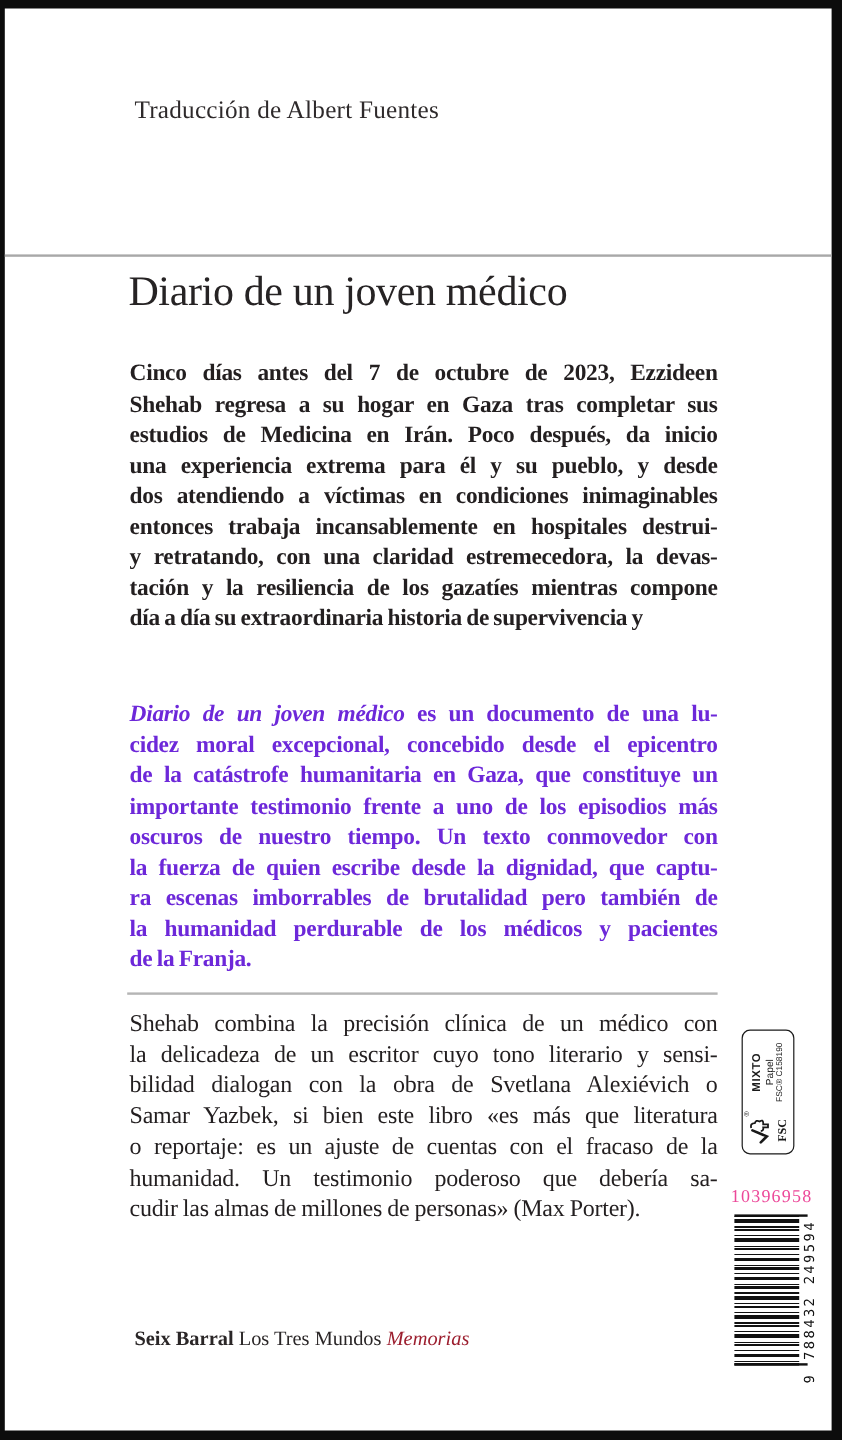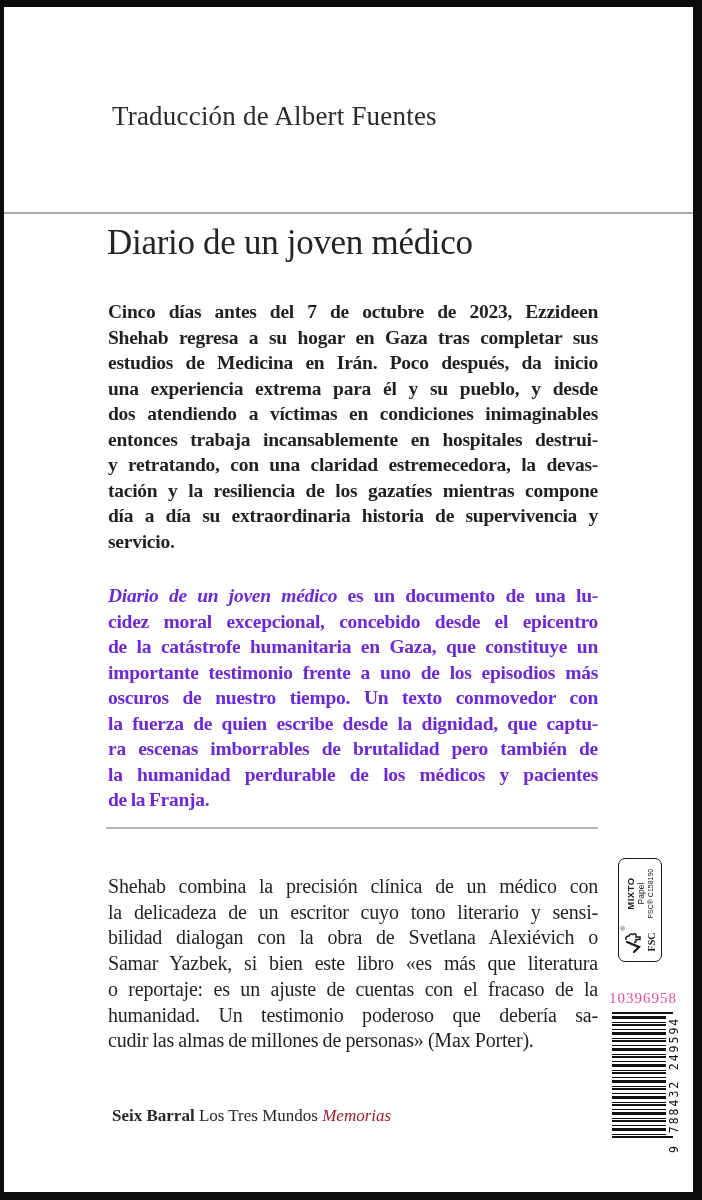--- a/index.html
+++ b/index.html
@@ -10,43 +10,43 @@
     background:#ffffff;
     border-style:solid;border-color:#0c0c0c;
     border-width:7px 9px 8px 4px;
     font-family:"Liberation Serif", serif;
     color:#231f20;
     overflow:hidden;
     margin:0 auto;
   }
   .abs{position:absolute;}
   .translator{
-    left:108px;top:94px;
-    font-size:27px;color:#2e2a2b;letter-spacing:.2px;
+    left:108px;top:72px;
+    font-size:21px;color:#2e2a2b;letter-spacing:.2px;
   }
   .rule-full{
     left:-4px;width:702px;top:205px;height:2px;background:#a8a8a8;
   }
   .author{
     left:103px;top:179px;
     font-size:31px;font-weight:bold;color:#9c1e2e;letter-spacing:-.3px;
   }
   .title{
     left:103px;top:216px;
     font-size:35px;color:#262324;letter-spacing:-.3px;
   }
   .para{
     left:104px;width:490px;
     line-height:25.5px;
   }
   .para .jline{text-align:justify;text-align-last:justify;}
   .para > .jline:last-child{text-align-last:left;}
   .p-bold{font-weight:bold;font-size:19.5px;letter-spacing:-.25px;word-spacing:-1px;}
   .p-red{color:#6d28d9;}
-  .p-reg{font-size:20px;letter-spacing:-.2px;word-spacing:-.5px;line-height:25.7px;margin-top:33px;}
+  .p-reg{font-size:20px;letter-spacing:-.2px;word-spacing:-.5px;line-height:25.7px;}
   .lead-italic{font-style:italic;}
   .rule-col{
     left:102px;width:492px;top:820px;height:2px;background:#b5b5b5;
   }
   .footer{
     left:108px;top:1099px;font-size:17px;color:#2a2627;white-space:nowrap;
   }
   .footer .imprint{font-weight:bold;}
   .footer .series{font-style:italic;color:#9c1e2e;}
 
@@ -114,21 +114,20 @@
   <div class="abs para p-bold" style="top:292px">
       <div class="jline">Cinco días antes del 7 de octubre de 2023, Ezzideen</div>
       <div class="jline">Shehab regresa a su hogar en Gaza tras completar sus</div>
       <div class="jline">estudios de Medicina en Irán. Poco después, da inicio</div>
       <div class="jline">una experiencia extrema para él y su pueblo, y desde</div>
       <div class="jline">dos atendiendo a víctimas en condiciones inimaginables</div>
       <div class="jline">entonces trabaja incansablemente en hospitales destrui-</div>
       <div class="jline">y retratando, con una claridad estremecedora, la devas-</div>
       <div class="jline">tación y la resiliencia de los gazatíes mientras compone</div>
       <div class="jline">día a día su extraordinaria historia de supervivencia y</div>
-      <div class="jline">servicio.</div>
     </div>
 
   <div class="abs para p-bold p-red" style="top:576px">
     <div class="jline"><span class="lead-italic">Diario de un joven médico</span><span> es un documento de una lu-</span></div>
   <div class="jline">cidez moral excepcional, concebido desde el epicentro</div>
       <div class="jline">de la catástrofe humanitaria en Gaza, que constituye un</div>
       <div class="jline">importante testimonio frente a uno de los episodios más</div>
       <div class="jline">oscuros de nuestro tiempo. Un texto conmovedor con</div>
       <div class="jline">la fuerza de quien escribe desde la dignidad, que captu-</div>
       <div class="jline">ra escenas imborrables de brutalidad pero también de</div>

